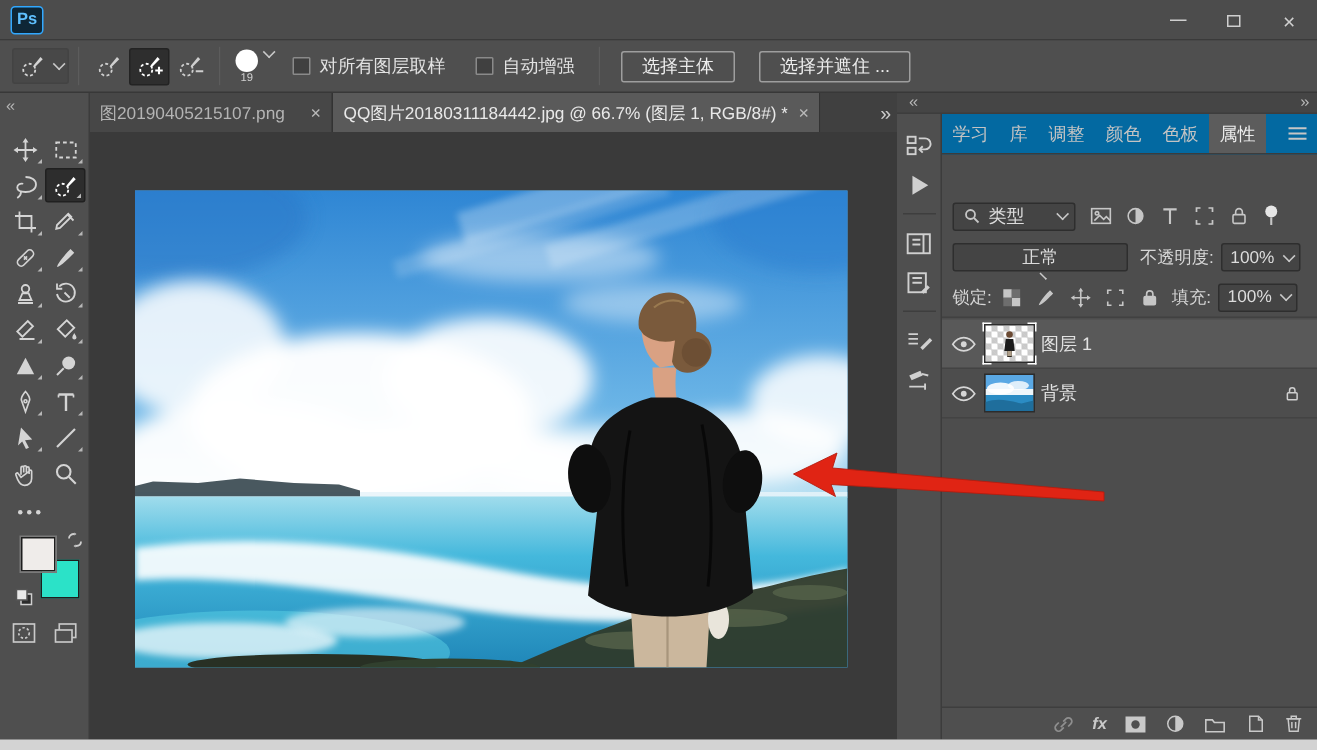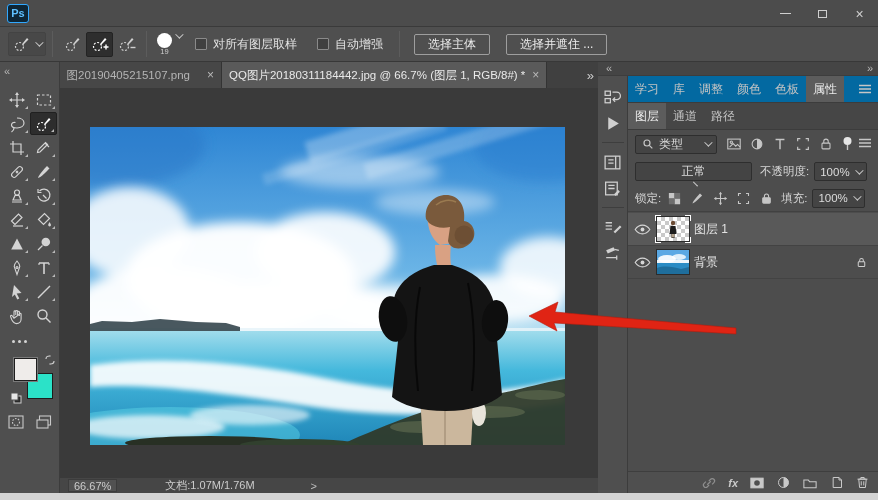--- a/index.html
+++ b/index.html
@@ -464,25 +464,20 @@
           <circle cx="374" cy="108" r="9.5" fill="#6d4f34"></circle>
           <path d="M346 78c6-5 14-6 20-3" stroke="#9a7a50" stroke-width="1.5" fill="none"></path>
           <path d="M305 168c7-18 25-26 39-30l18 0c20 6 34 16 40 32 6 16 8 30 5 42l5 56c-12 10-32 16-56 16-26 0-44-6-54-14l6-56c-8-16-8-32-3-46z" fill="#141414"></path>
           <ellipse cx="303" cy="192" rx="14" ry="23" fill="#0e0e0e" transform="rotate(-9 303 192)"></ellipse>
           <ellipse cx="405" cy="194" rx="13" ry="21" fill="#0e0e0e" transform="rotate(7 405 194)"></ellipse>
           <path d="M330 160c-6 30-6 70-2 104M378 156c6 30 8 72 4 108" stroke="#000000" stroke-width="2" fill="none" opacity="0.6"></path>
         </g>
       </svg>
     </div>
 
-    <div class="statusbar">
-      <span class="zoomfield">66.67%</span>
-      <span class="docinfo">文档:1.07M/1.76M</span>
-      <span class="statchev">&gt;</span>
-    </div>
   </div>
 
   <div class="rightdock">
     <div class="topstrip">
       <span class="lft">«</span>
       <span class="rgt">»</span>
     </div>
 
     <div class="iconstrip">
       <span class="isic">
@@ -530,30 +525,20 @@
 
     <div class="mainpanel">
       <div class="ptabs">
         <span class="ptab">学习</span>
         <span class="ptab">库</span>
         <span class="ptab">调整</span>
         <span class="ptab">颜色</span>
         <span class="ptab">色板</span>
         <span class="ptab active">属性</span>
         <span class="pmenu">
-          <svg class="ic" width="14" height="12" viewBox="0 0 14 12" stroke="#c6c6c6" stroke-width="1.4">
-              <path d="M1 2.5h12M1 6h12M1 9.5h12"></path>
-            </svg>
-        </span>
-      </div>
-      <div class="ltabs">
-        <span class="ptab active">图层</span>
-        <span class="ptab">通道</span>
-        <span class="ptab">路径</span>
-        <span class="pmenu" style="top:34px">
           <svg class="ic" width="14" height="12" viewBox="0 0 14 12" stroke="#c6c6c6" stroke-width="1.4">
               <path d="M1 2.5h12M1 6h12M1 9.5h12"></path>
             </svg>
         </span>
       </div>
 
       <div class="filterrow">
         <div class="dropbox">
           <svg class="ic" width="12" height="12" viewBox="0 0 18 18" fill="none" stroke="#c6c6c6" stroke-width="1.8">
             <circle cx="7.5" cy="7.5" r="4.5"></circle>

